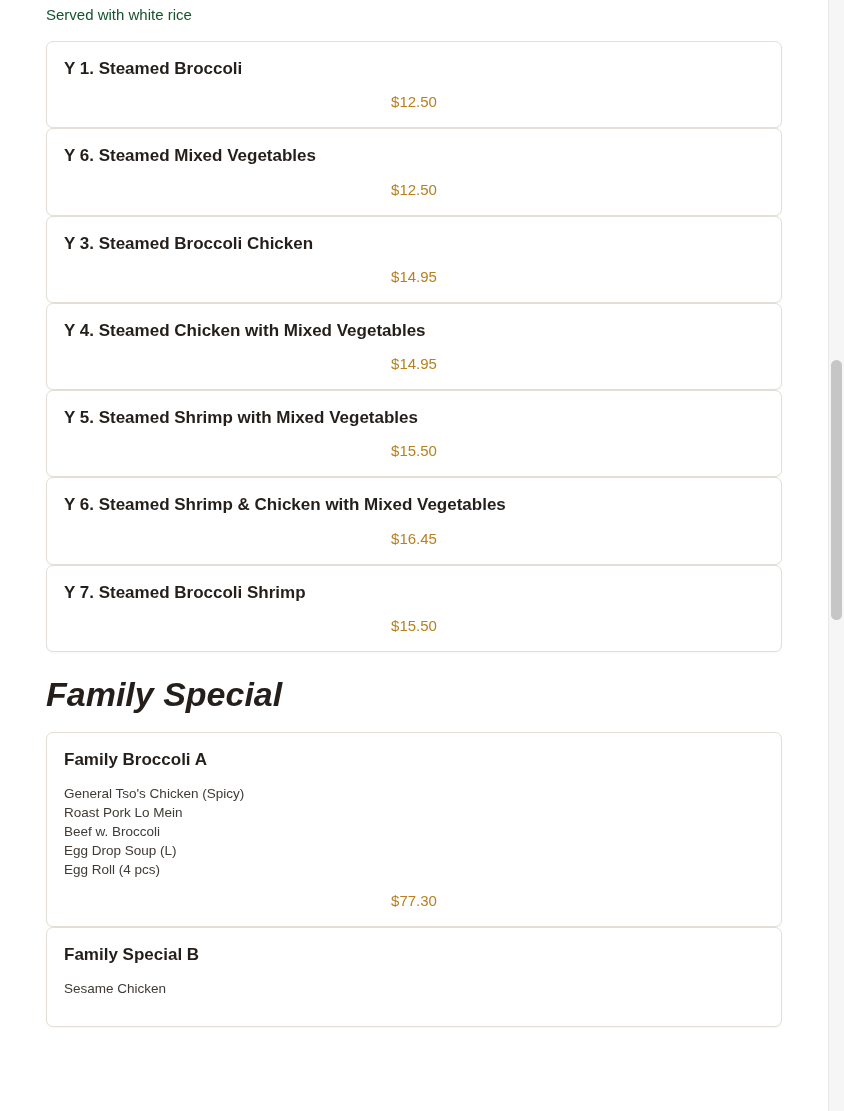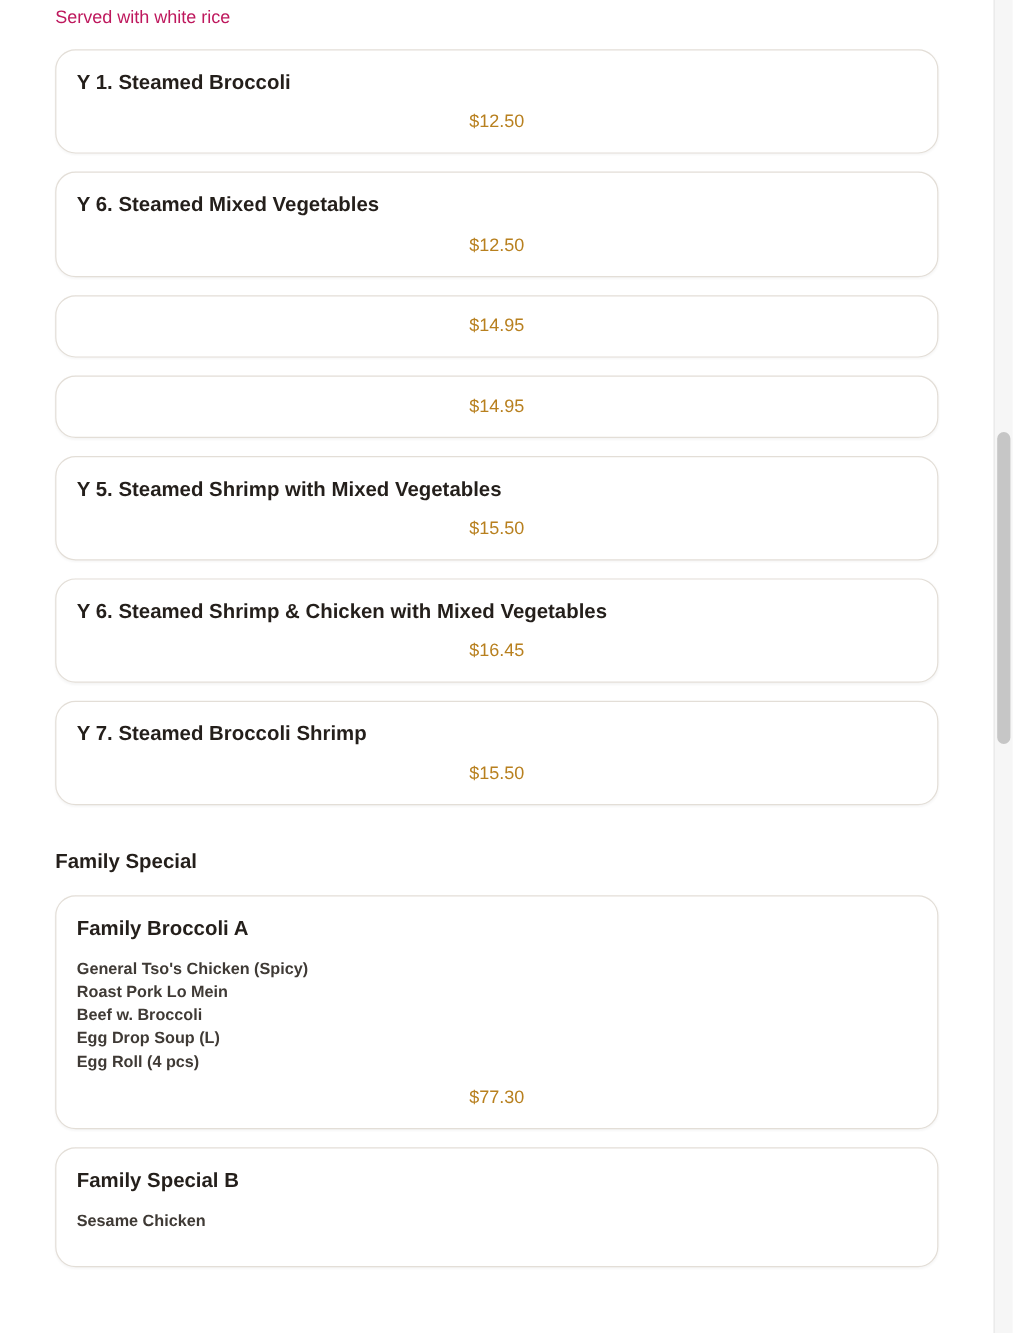--- a/index.html
+++ b/index.html
@@ -17,31 +17,30 @@
   }
   .page {
     width: 828px;
     min-height: 1111px;
     background: #ffffff;
     padding: 0 46px;
     position: relative;
   }
   .section-note {
     font-size: 15px;
-    color: #be185d;
+    color: #14532d;
     margin: 0;
     padding: 4px 0 16px 0;
     line-height: 1.4;
   }
   .menu-card {
     border: 1px solid #e3ded7;
-    border-radius: 17px;
+    border-radius: 7px;
     background: #ffffff;
     padding: 16px 17px 16px 17px;
-    margin-bottom: 15px;
     box-shadow: 0 1px 2px rgba(0,0,0,0.04);
   }
   .item-name {
     font-size: 17px;
     font-weight: bold;
     color: #241f1b;
     margin: 0 0 14px 0;
     line-height: 1.25;
   }
   .item-price {
@@ -50,28 +49,29 @@
     margin: 0;
     line-height: 1.2;
     text-align: center;
   }
   .item-desc {
     font-size: 13.5px;
     color: #3f3a35;
     margin: 0 0 12px 0;
     line-height: 1.42;
   }
-  .item-desc .desc-line { display: block; font-weight: bold; }
+  .item-desc .desc-line { display: block; }
   .section-title {
-    font-size: 17px;
+    font-size: 34px;
     font-weight: bold;
     color: #241f1b;
     margin: 0;
     padding: 22px 0 17px 0;
     line-height: 1.2;
+    font-style: italic;
   }
   .scroll-track {
     position: absolute;
     top: 0;
     right: 0;
     width: 16px;
     height: 1111px;
     background: #f6f6f6;
     border-left: 1px solid #e8e8e8;
   }
@@ -96,24 +96,26 @@
       <p class="item-name">Y 1. Steamed Broccoli</p>
       <p class="item-price">$12.50</p>
     </div>
 
     <div class="menu-card">
       <p class="item-name">Y 6. Steamed Mixed Vegetables</p>
       <p class="item-price">$12.50</p>
     </div>
 
     <div class="menu-card">
+      <p class="item-name">Y 3. Steamed Broccoli Chicken</p>
       <p class="item-price">$14.95</p>
     </div>
 
     <div class="menu-card">
+      <p class="item-name">Y 4. Steamed Chicken with Mixed Vegetables</p>
       <p class="item-price">$14.95</p>
     </div>
 
     <div class="menu-card">
       <p class="item-name">Y 5. Steamed Shrimp with Mixed Vegetables</p>
       <p class="item-price">$15.50</p>
     </div>
 
     <div class="menu-card">
       <p class="item-name">Y 6. Steamed Shrimp &amp; Chicken with Mixed Vegetables</p>

